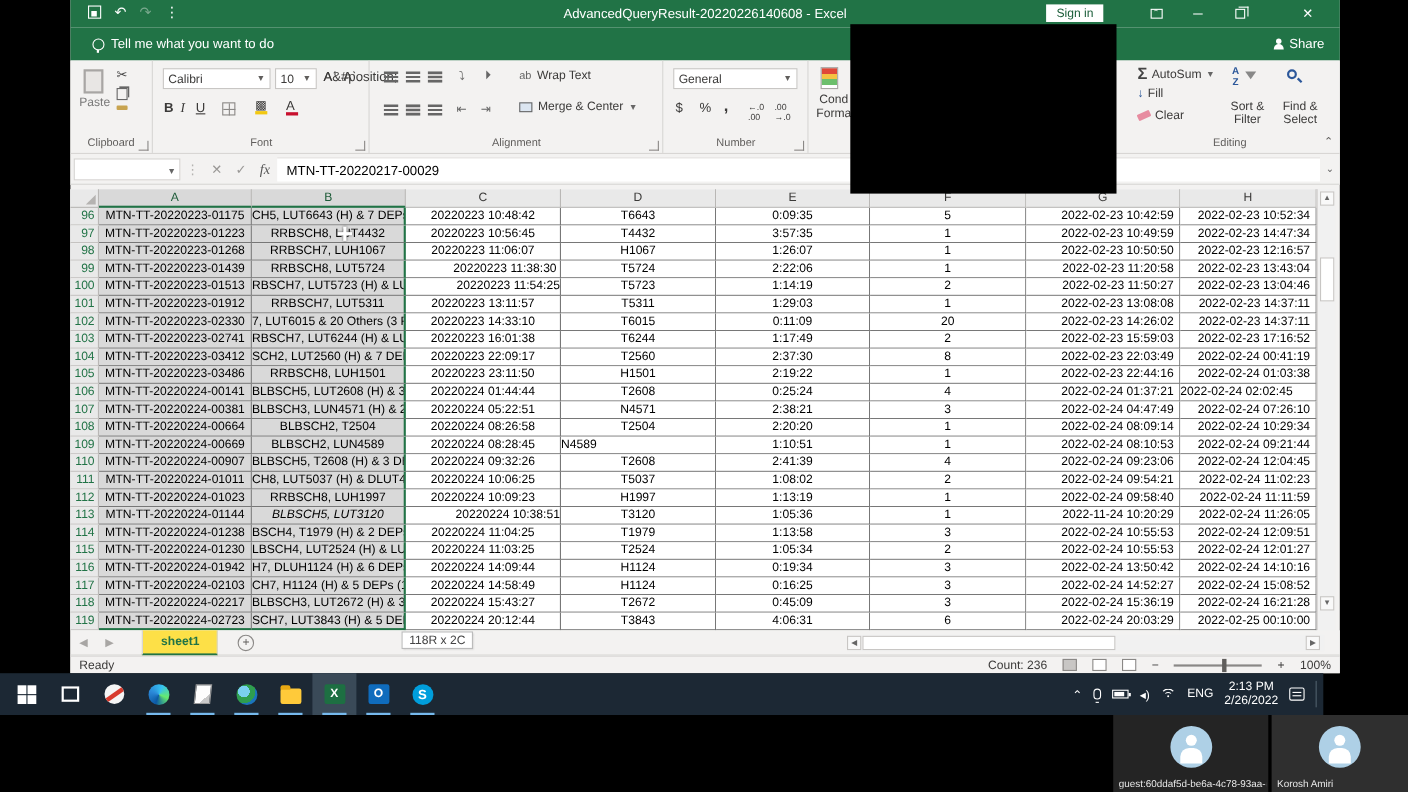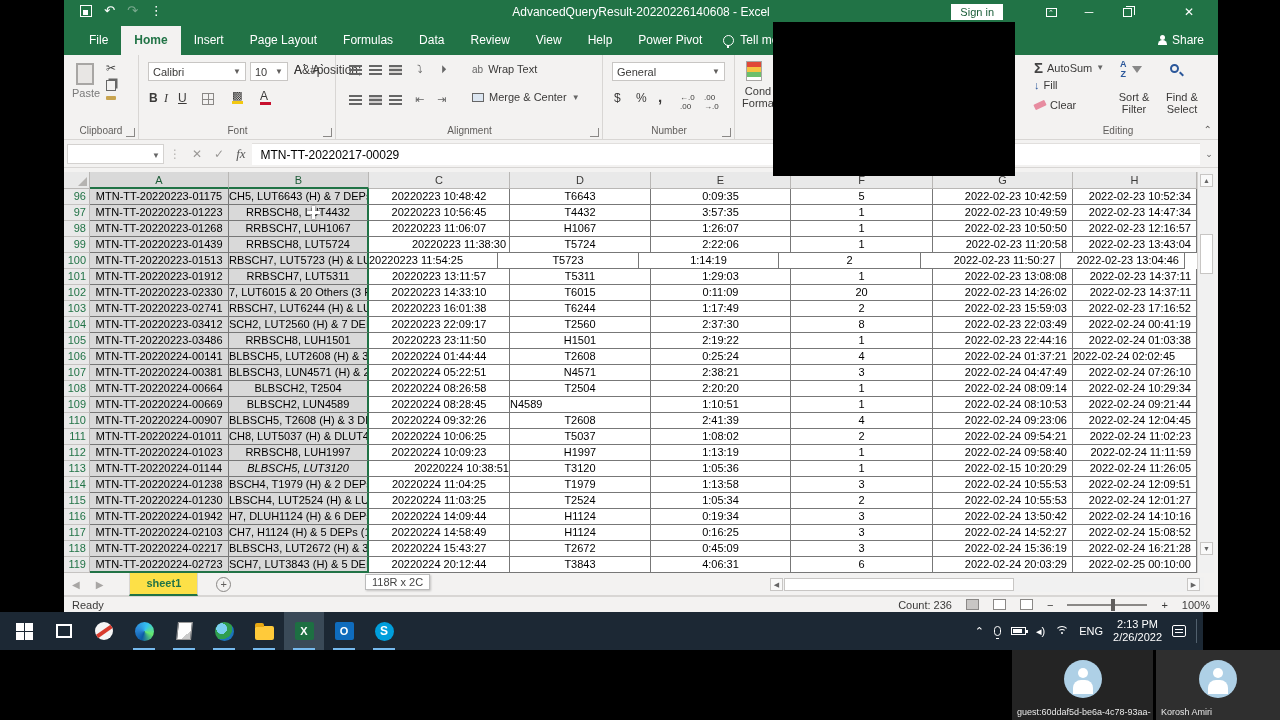--- a/index.html
+++ b/index.html
@@ -173,32 +173,20 @@
       </div>
       <div id="title-text">AdvancedQueryResult-20220226140608 - Excel</div>
       <div id="signin">Sign in</div>
       <div class="winctl ribopts"><span class="ribopts-ico">⌃</span></div>
       <div class="winctl minb">─</div>
       <div class="winctl maxb"><span class="restore-ico"></span></div>
       <div class="winctl closeb">✕</div>
     </div>
 
     <div id="tabsbar">
-      <span id="tabs-holder" style="display:flex;">
-          <span class="rtab">File</span>
-          <span class="rtab active">Home</span>
-          <span class="rtab">Insert</span>
-          <span class="rtab">Page Layout</span>
-          <span class="rtab">Formulas</span>
-          <span class="rtab">Data</span>
-          <span class="rtab">Review</span>
-          <span class="rtab">View</span>
-          <span class="rtab">Help</span>
-          <span class="rtab">Power Pivot</span>
-        </span>
       <span id="tellme">
         <span class="bulb"></span>
         <span>Tell me what you want to do</span>
       </span>
     </div>
     <div id="share">
       <span class="person"></span>
       <span>Share</span>
     </div>
 
@@ -384,21 +372,21 @@
           <div class="cell" style="width: 141px; text-align: center;">T5724</div>
           <div class="cell" style="width: 140px; text-align: center;">2:22:06</div>
           <div class="cell" style="width: 142px; text-align: center;">1</div>
           <div class="cell" style="width: 140px; text-align: right; padding-right: 5px;">2022-02-23 11:20:58</div>
           <div class="cell" style="width: 124px; text-align: right; padding-right: 5px;">2022-02-23 13:43:04</div>
         </div>
         <div class="grow">
           <div class="cell rnum" style="width: 26px;">100</div>
           <div class="cell sel" style="width: 139px; text-align: center;">MTN-TT-20220223-01513</div>
           <div class="cell sel selR" style="width: 140px; text-align: center;">RBSCH7, LUT5723 (H) &amp; LUT521</div>
-          <div class="cell" style="width: 129px; text-align: left;">20220223 11:54:25</div>
+          <div class="cell" style="width: 141px; text-align: right;">20220223 11:54:25</div>
           <div class="cell" style="width: 141px; text-align: center;">T5723</div>
           <div class="cell" style="width: 140px; text-align: center;">1:14:19</div>
           <div class="cell" style="width: 142px; text-align: center;">2</div>
           <div class="cell" style="width: 140px; text-align: right; padding-right: 5px;">2022-02-23 11:50:27</div>
           <div class="cell" style="width: 124px; text-align: right; padding-right: 5px;">2022-02-23 13:04:46</div>
         </div>
         <div class="grow">
           <div class="cell rnum" style="width: 26px;">101</div>
           <div class="cell sel" style="width: 139px; text-align: center;">MTN-TT-20220223-01912</div>
           <div class="cell sel selR" style="width: 140px; text-align: center;">RRBSCH7, LUT5311</div>
@@ -531,21 +519,21 @@
           <div class="cell" style="width: 124px; text-align: right; padding-right: 5px;">2022-02-24 11:11:59</div>
         </div>
         <div class="grow">
           <div class="cell rnum" style="width: 26px;">113</div>
           <div class="cell sel" style="width: 139px; text-align: center;">MTN-TT-20220224-01144</div>
           <div class="cell sel selR" style="width: 140px; text-align: center; font-style: italic;">BLBSCH5, LUT3120</div>
           <div class="cell" style="width: 141px; text-align: right;">20220224 10:38:51</div>
           <div class="cell" style="width: 141px; text-align: center;">T3120</div>
           <div class="cell" style="width: 140px; text-align: center;">1:05:36</div>
           <div class="cell" style="width: 142px; text-align: center;">1</div>
-          <div class="cell" style="width: 140px; text-align: right; padding-right: 5px;">2022-02-15 10:20:29</div>
+          <div class="cell" style="width: 140px; text-align: right; padding-right: 5px;">2022-11-24 10:20:29</div>
           <div class="cell" style="width: 124px; text-align: right; padding-right: 5px;">2022-02-24 11:26:05</div>
         </div>
         <div class="grow">
           <div class="cell rnum" style="width: 26px;">114</div>
           <div class="cell sel" style="width: 139px; text-align: center;">MTN-TT-20220224-01238</div>
           <div class="cell sel selR" style="width: 140px; text-align: center;">BSCH4, T1979 (H) &amp; 2 DEPs (1F</div>
           <div class="cell" style="width: 141px; text-align: center;">20220224 11:04:25</div>
           <div class="cell" style="width: 141px; text-align: center;">T1979</div>
           <div class="cell" style="width: 140px; text-align: center;">1:13:58</div>
           <div class="cell" style="width: 142px; text-align: center;">3</div>

